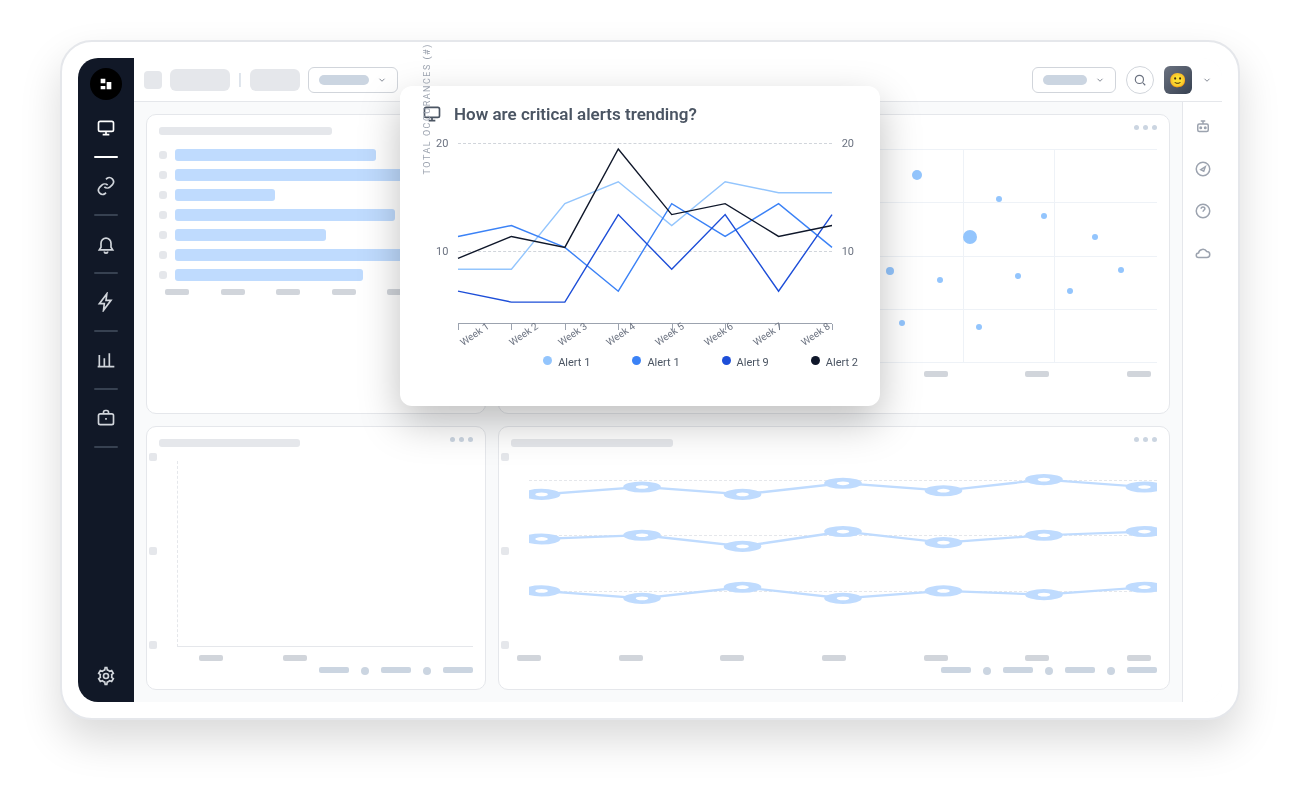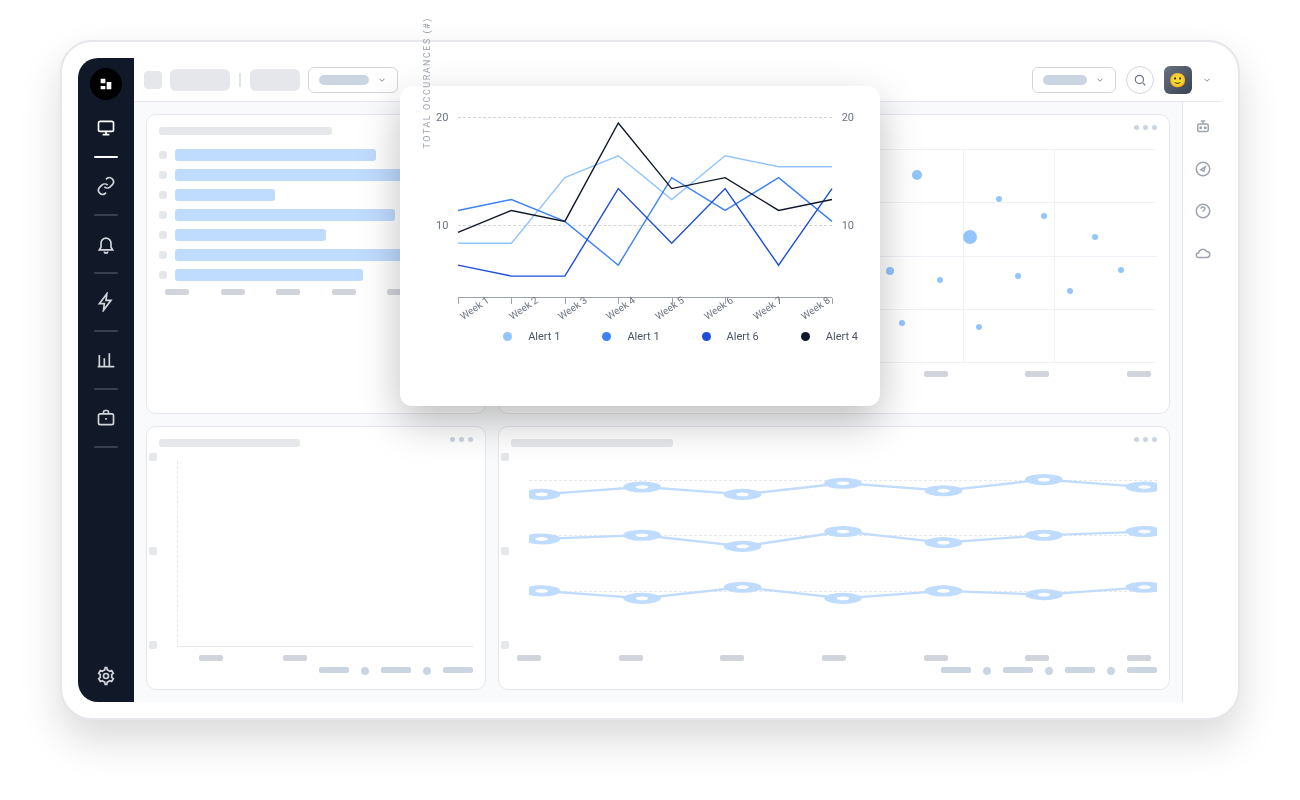--- a/index.html
+++ b/index.html
@@ -86,21 +86,21 @@
   .axis-label-y{position:absolute;left:-36px;top:50%;transform:rotate(-90deg) translateX(50%);transform-origin:left top;font-size:9px;letter-spacing:1.5px;color:#9ca3af;white-space:nowrap;}
   .ytick{position:absolute;font-size:11px;color:#6b7280;}
   .ytick.l{left:-22px;transform:translateY(-50%);} .ytick.r{right:-22px;transform:translateY(-50%);}
   .dashline{position:absolute;left:0;right:0;border-top:1px dashed #d1d5db;}
   .xaxis{position:absolute;left:0;right:0;bottom:26px;border-top:1px solid #9ca3af;}
   .xcats{position:absolute;left:0;right:0;bottom:0;display:flex;justify-content:space-between;}
   .xcats span{font-size:10px;color:#6b7280;transform:rotate(-35deg);transform-origin:top left;white-space:nowrap;}
   .plot{position:absolute;left:0;right:0;top:8px;bottom:26px;}
   .plot svg{width:100%;height:100%;overflow:visible;}
   .legend{display:flex;justify-content:flex-end;gap:18px;font-size:11px;color:#4b5563;margin-top:6px;}
-  .legend .item{display:flex;align-items:center;gap:16px;padding-left:24px;}
+  .legend .item{display:flex;gap:6px;padding-left:24px;}
   .legend .sw{width:9px;height:9px;border-radius:50%;}
   .xtline{position:absolute;bottom:20px;width:1px;height:6px;background:#9ca3af;}
 </style>
 </head>
 <body>
 
 <div class="stage">
   <div class="device">
     <div class="inner">
 
@@ -415,20 +415,27 @@
             <div><svg width="18" height="18" viewBox="0 0 24 24" fill="none" stroke="currentColor" stroke-width="2">
                   <path d="M17 18a4 4 0 000-8 6 6 0 00-11 2 3 3 0 000 6z"></path>
                 </svg></div>
           </div>
         </div>
       </div>
     </div>
   </div>
 
   <div class="popup">
+    <h3>
+      <svg width="20" height="20" viewBox="0 0 24 24" fill="none" stroke="currentColor" stroke-width="2">
+          <rect x="3" y="4" width="18" height="12" rx="2"></rect>
+          <path d="M8 20h8M12 16v4"></path>
+        </svg>
+      <span>How are critical alerts trending?</span>
+    </h3>
     <div class="chartwrap">
       <div class="axis-label-y">TOTAL OCCURANCES (#)</div>
       <div class="ytick l" style="top:6%">20</div>
       <div class="ytick r" style="top:6%">20</div>
       <div class="ytick l" style="top:55%">10</div>
       <div class="ytick r" style="top:55%">10</div>
       <div class="dashline" style="top:6%"></div>
       <div class="dashline" style="top:55%"></div>
       <div class="xaxis"></div>
       <div class="plot" id="plot"><svg viewBox="0 0 100 100" preserveAspectRatio="none">
@@ -462,21 +469,21 @@
         <div class="item">
           <div class="sw" style="background: rgb(147, 197, 253);"></div>
           <span>Alert 1</span>
         </div>
         <div class="item">
           <div class="sw" style="background: rgb(59, 130, 246);"></div>
           <span>Alert 1</span>
         </div>
         <div class="item">
           <div class="sw" style="background: rgb(29, 78, 216);"></div>
-          <span>Alert 6</span>
+          <span>Alert 9</span>
         </div>
         <div class="item">
           <div class="sw" style="background: rgb(15, 23, 42);"></div>
-          <span>Alert 4</span>
+          <span>Alert 2</span>
         </div>
       </div>
   </div>
 </div>
 
 </body></html>

